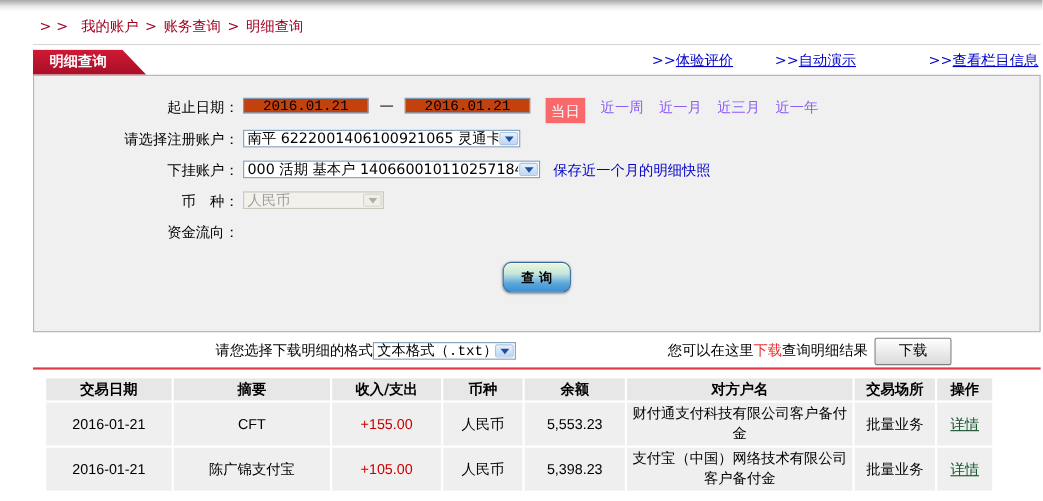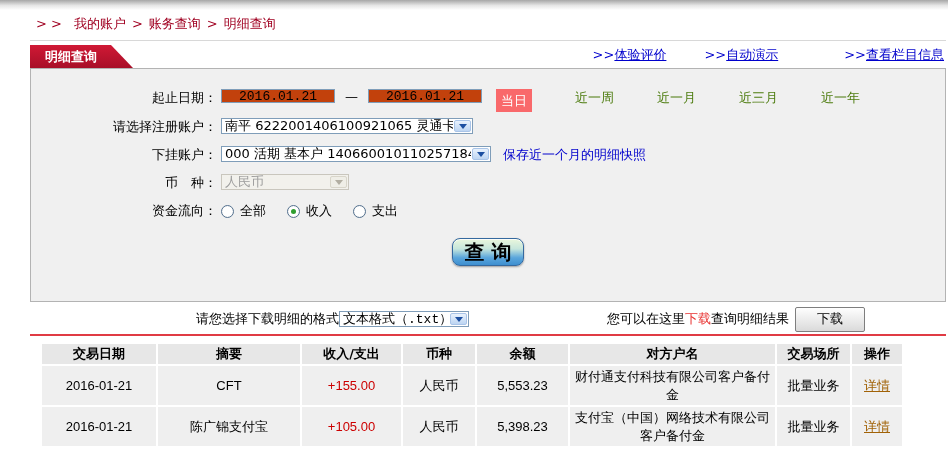--- a/index.html
+++ b/index.html
@@ -30,21 +30,21 @@
            border:1px solid #B3B3B3; padding-top:20px; }
 
   .frow { display:flex; align-items:flex-start; min-height:22px; margin-bottom:6px; }
   .flabel { width:186px; text-align:right; flex-shrink:0; font-size:13px; }
   .fgap { width:4px; flex-shrink:0; }
 
   .date-input { width:114px; height:14px; border:1px solid #7F9DB9; background:#c2410c;
                 text-align:center; font:13px "Liberation Mono","DejaVu Sans Mono",monospace; }
   .date-dash { margin:0 10px; }
   .badge { background:#F9696B; color:#fff; padding:3px 5px 2px; margin-left:14px; font-size:13px; cursor:pointer; }
-  .qlink { margin-left:43px; color:#4d7c0f; cursor:pointer; }
+  .qlink { margin-left:14px; color:#8b5cf6; cursor:pointer; }
 
   .xp-select { display:flex; align-items:center; height:16px; border:1px solid #7F9DB9;
                background:#fff; padding-left:3px; cursor:pointer; }
   .xp-select .val { flex:1 1 auto; white-space:nowrap; overflow:hidden; }
   .arrow-btn { width:17px; align-self:stretch; margin:1px; flex-shrink:0;
                background:linear-gradient(#E9F2FD,#BDD5F2); border:1px solid #A9C4E8;
                border-radius:2px; display:flex; align-items:center; justify-content:center; }
   .tri { width:0; height:0; border:4px solid transparent; border-top:5px solid #1C4FA1; margin-top:5px; }
   .w-account { width:252px; } .w-sub { width:270px; } .w-cur { width:128px; } .w-fmt { width:130px;font-family:Liberation Mono, monospace; }
   .xp-select.disabled { border-color:#C9C6BD; background:#F2F1EC; color:#9D9D9D; cursor:default; }
@@ -55,23 +55,23 @@
 
   .radios { display:flex; align-items:center; }
   .radio-group { display:flex; align-items:center; cursor:pointer; }
   .radio-group + .radio-group { margin-left:21px; }
   .radio { width:13px; height:13px; border:1px solid #54718F; border-radius:50%;
            background:radial-gradient(#ffffff 55%,#e3e3e3); margin-right:6px; position:relative; flex-shrink:0; }
   .radio.checked::after { content:""; position:absolute; left:3px; top:3px; width:5px; height:5px;
            border-radius:50%; background:#2F9E2F; }
 
   .btn-row { text-align:center; margin-top:14px; }
-  .query-btn { width:72px; height:28px; border:1px solid #35699F; border-radius:8px;
+  .query-btn { width:62px; height:28px; border:1px solid #35699F; border-radius:8px;
                background:linear-gradient(#EAF7DC, #C6E6DC 38%, #5AA6DC 72%, #3E8FD0);
-               font-weight:bold; font-size:20px; color:#000; cursor:pointer;
+               font-weight:bold; font-size:12px; color:#000; cursor:pointer;
                box-shadow:0 1px 2px rgba(0,0,0,.35), inset 0 1px 0 rgba(255,255,255,.8);
                font-family:"DejaVu Sans","Liberation Sans",sans-serif; }
 
   .dl-row { margin-left:30px; width:916px; height:26px; margin-top:4px;
             display:flex; align-items:center; }
   .dl-label { padding-left:166px; }
   .dl-hint { margin-left:auto; white-space:nowrap; }
   .dl-hint .red { color:#E8302F; cursor:pointer; }
   .dl-btn { width:70px; height:25px; margin-left:6px; margin-right:81px;
             border:1px solid #7E7E7E; border-radius:2px;
@@ -79,21 +79,21 @@
             font-family:"DejaVu Sans","Liberation Sans",sans-serif; }
 
   .red-line { margin:2px 0 0 30px; width:916px; height:2px; background:#E03B44; }
 
   table.detail { margin:6px 0 0 40px; border-collapse:separate; border-spacing:2px; table-layout:fixed; width:864px; }
   table.detail th { background:#E7E7E7; font-weight:bold; height:20px; font-size:13px; }
   table.detail td { background:#EFEFEF; height:34px; text-align:center; font-size:13px; padding:2px 4px; }
   .mono { font-family:Liberation Sans, sans-serif; font-size:13px;margin-top:23px; }
   .amt { color:#CC0000; }
   .cp-cell { line-height:1.35; }
-  .detail-link { color:#a16207; text-decoration:underline; cursor:pointer; }
+  .detail-link { color:#14532d; text-decoration:underline; cursor:pointer; }
 </style>
 </head>
 <body>
 
 <div class="page">
 
   <div class="top-shade"></div>
 
   <div class="breadcrumb">
     <span>&gt; &gt;</span><span class="sep"></span><a>我的账户</a><span class="sep">&gt;</span><a>账务查询</a><span class="sep">&gt;</span><a>明细查询</a>
@@ -155,34 +155,20 @@
         <span class="val">人民币</span>
         <span class="arrow-btn">
             <span class="tri"></span>
           </span>
       </div>
     </div>
 
     <div class="frow">
       <span class="flabel">资金流向：</span>
       <span class="fgap"></span>
-      <div class="radios">
-        <label class="radio-group">
-          <span class="radio"></span>
-          <span>全部</span>
-        </label>
-        <label class="radio-group">
-          <span class="radio checked"></span>
-          <span>收入</span>
-        </label>
-        <label class="radio-group">
-          <span class="radio"></span>
-          <span>支出</span>
-        </label>
-      </div>
     </div>
 
     <div class="btn-row">
       <button class="query-btn">查 询</button>
     </div>
 
   </div>
 
   <div class="dl-row">
     <span class="dl-label">请您选择下载明细的格式</span>

